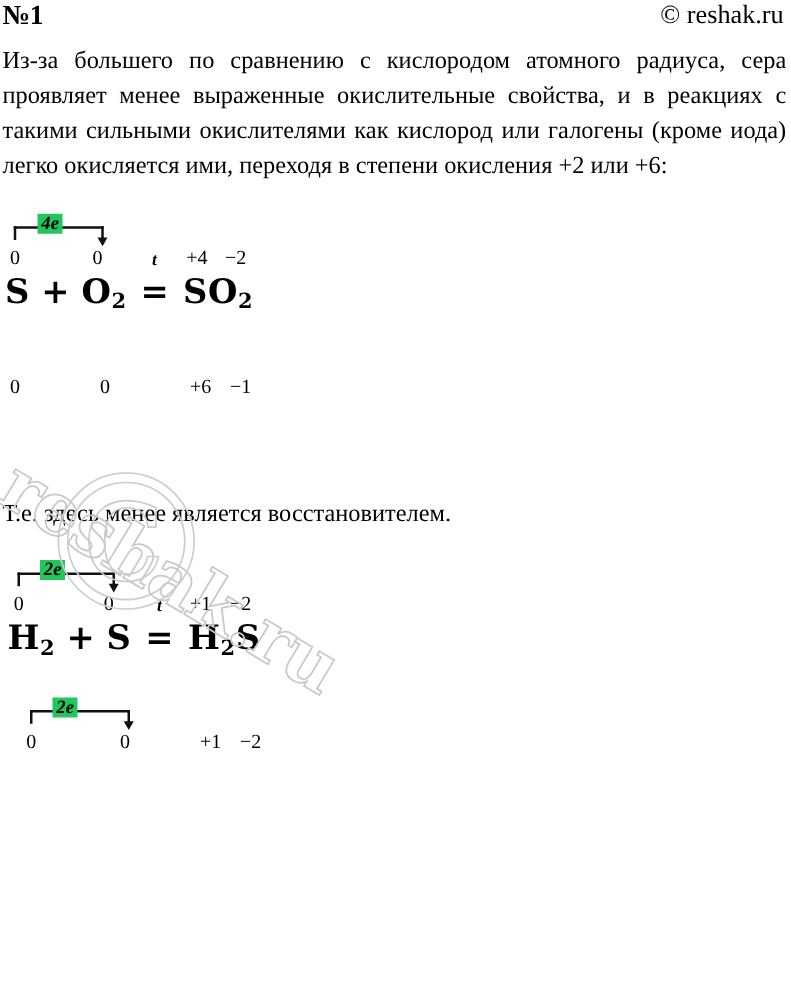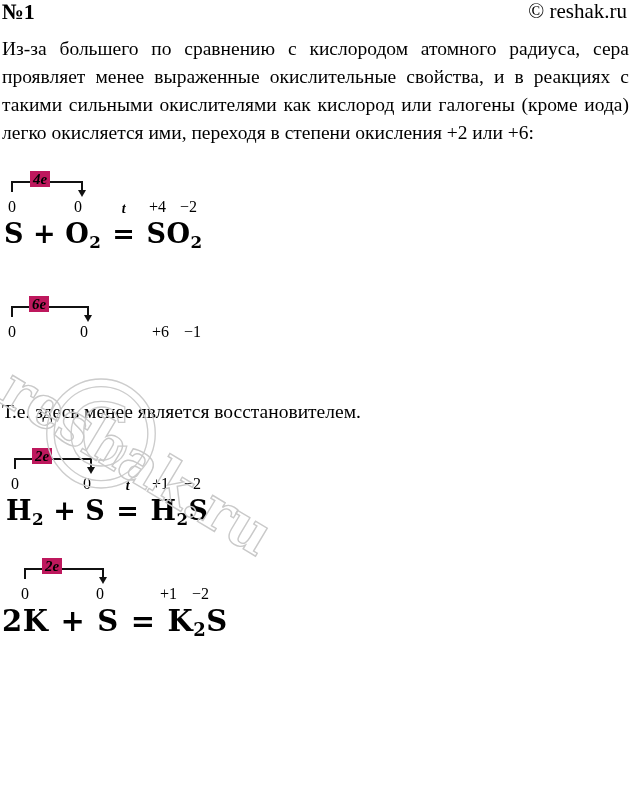--- a/index.html
+++ b/index.html
@@ -84,21 +84,21 @@
     border-right: 2px solid #111;
     height: 11px;
     box-sizing: border-box;
   }
   .etrans-label {
     position: absolute;
     top: -4px;
     font-style: italic;
     font-weight: bold;
     font-size: 15px;
-    background: #be185d;
+    background: #22c55e;
     padding: 0 3px;
     line-height: 16px;
   }
   .etrans-head {
     position: absolute;
     width: 0;
     height: 0;
     border-left: 4px solid transparent;
     border-right: 4px solid transparent;
     border-top: 7px solid #111;
@@ -211,25 +211,20 @@
       <span class="ox" style="left:178px;">−2</span>
     </div>
 
     <div class="formula" style="padding-left:2px;">
       <span>S</span><span style="display:inline-block;width:9px;"></span><span>+</span><span style="display:inline-block;width:9px;"></span><span>O</span><sub>2</sub><span style="display:inline-block;width:11px;"></span><span class="eq-sign"><span class="eq-cond">t</span><span>=</span></span><span style="display:inline-block;width:11px;"></span><span>S</span><span>O</span><sub>2</sub>
     </div>
   </div>
 
   <div class="eq-block" style="margin-top:29px; height:96px;">
 
-    <div class="etrans">
-      <div class="etrans-rail" style="left:9px; top:6px; width:78px;"></div>
-      <div class="etrans-label" style="left:27px;">6e</div>
-      <div class="etrans-head" style="left:82px; top:15px;"></div>
-    </div>
 
     <div class="ox-row">
       <span class="ox" style="left:6px;">0</span>
       <span class="ox" style="left:78px;">0</span>
       <span class="ox" style="left:150px;">+6</span>
       <span class="ox" style="left:182px;">−1</span>
     </div>
 
   </div>
 
@@ -264,23 +259,20 @@
       <div class="etrans-head" style="left:97px; top:15px;"></div>
     </div>
 
     <div class="ox-row">
       <span class="ox" style="left:19px;">0</span>
       <span class="ox" style="left:94px;">0</span>
       <span class="ox" style="left:158px;">+1</span>
       <span class="ox" style="left:190px;">−2</span>
     </div>
 
-    <div class="formula" style="padding-left:0px; font-size:29px;">
-      <span>2</span><span>K</span><span style="display:inline-block;width:12px;"></span><span>+</span><span style="display:inline-block;width:12px;"></span><span>S</span><span style="display:inline-block;width:12px;"></span><span class="eq-sign"><span class="eq-cond"></span><span>=</span></span><span style="display:inline-block;width:12px;"></span><span>K</span><sub>2</sub><span>S</span>
-    </div>
   </div>
 
   <div class="watermark">
     <span class="wm-copy">©</span>
     <span class="wm-text">reshak.ru</span>
   </div>
 
 </div>
 
 </body></html>

